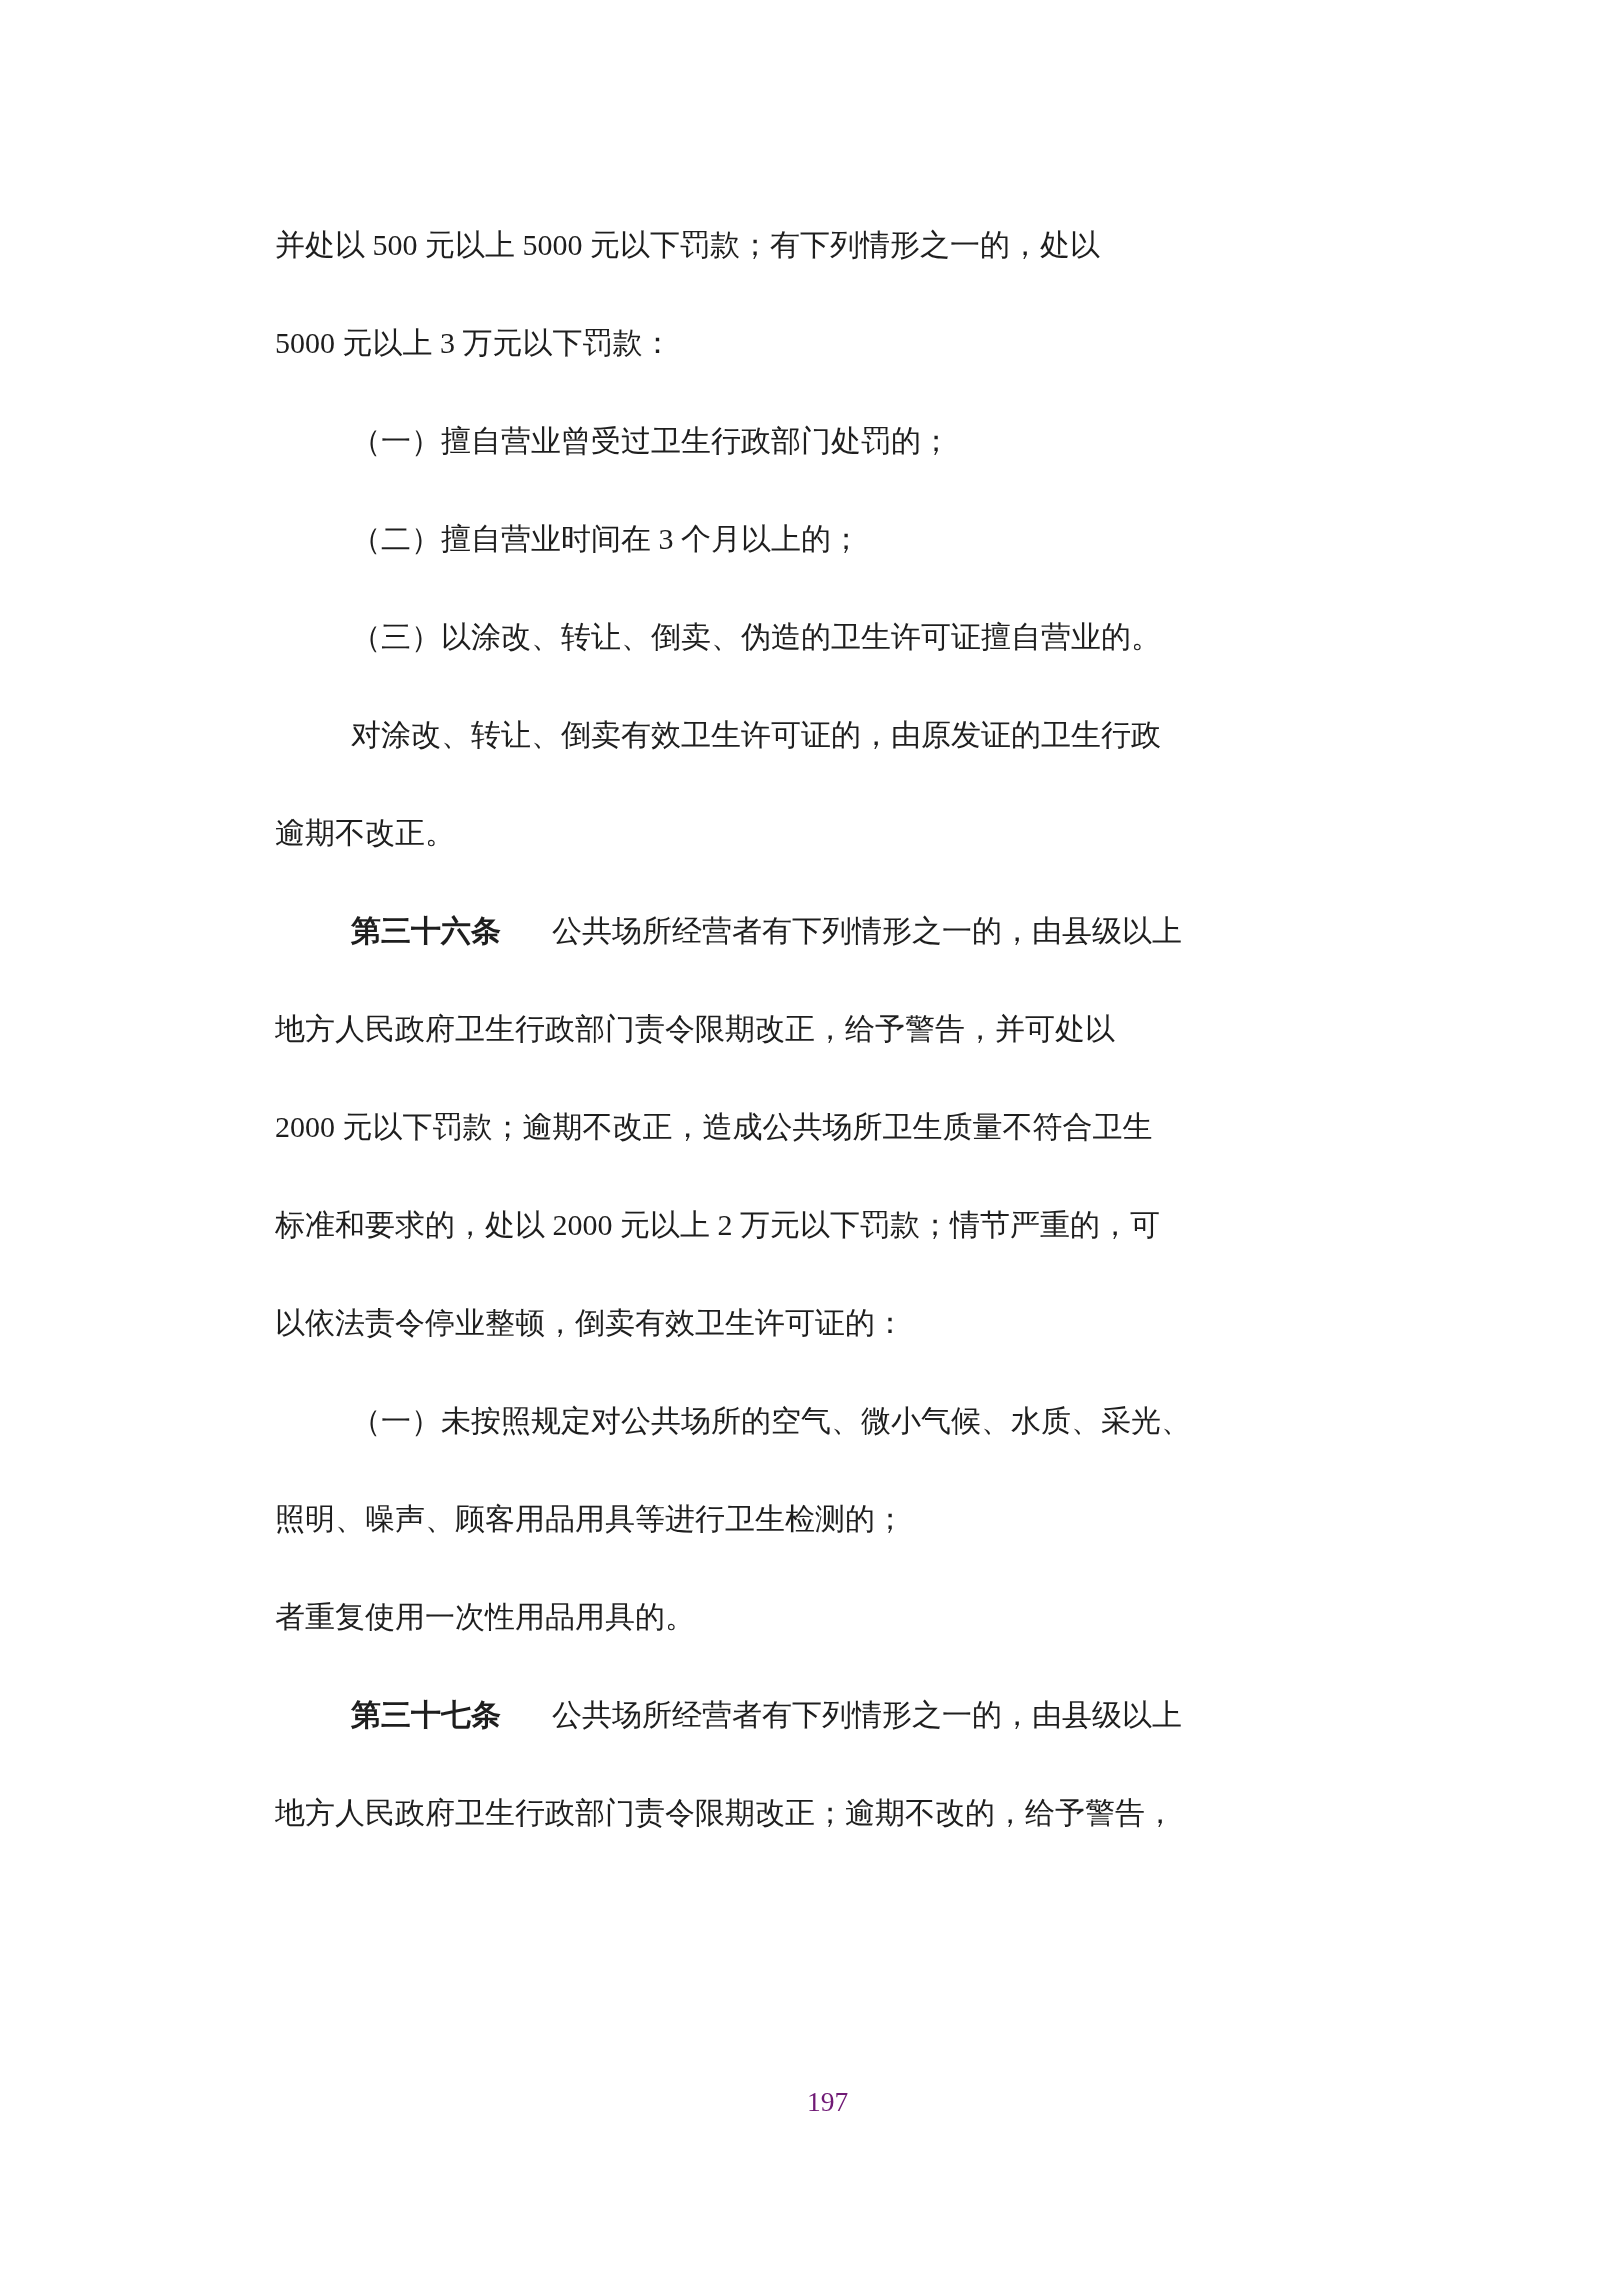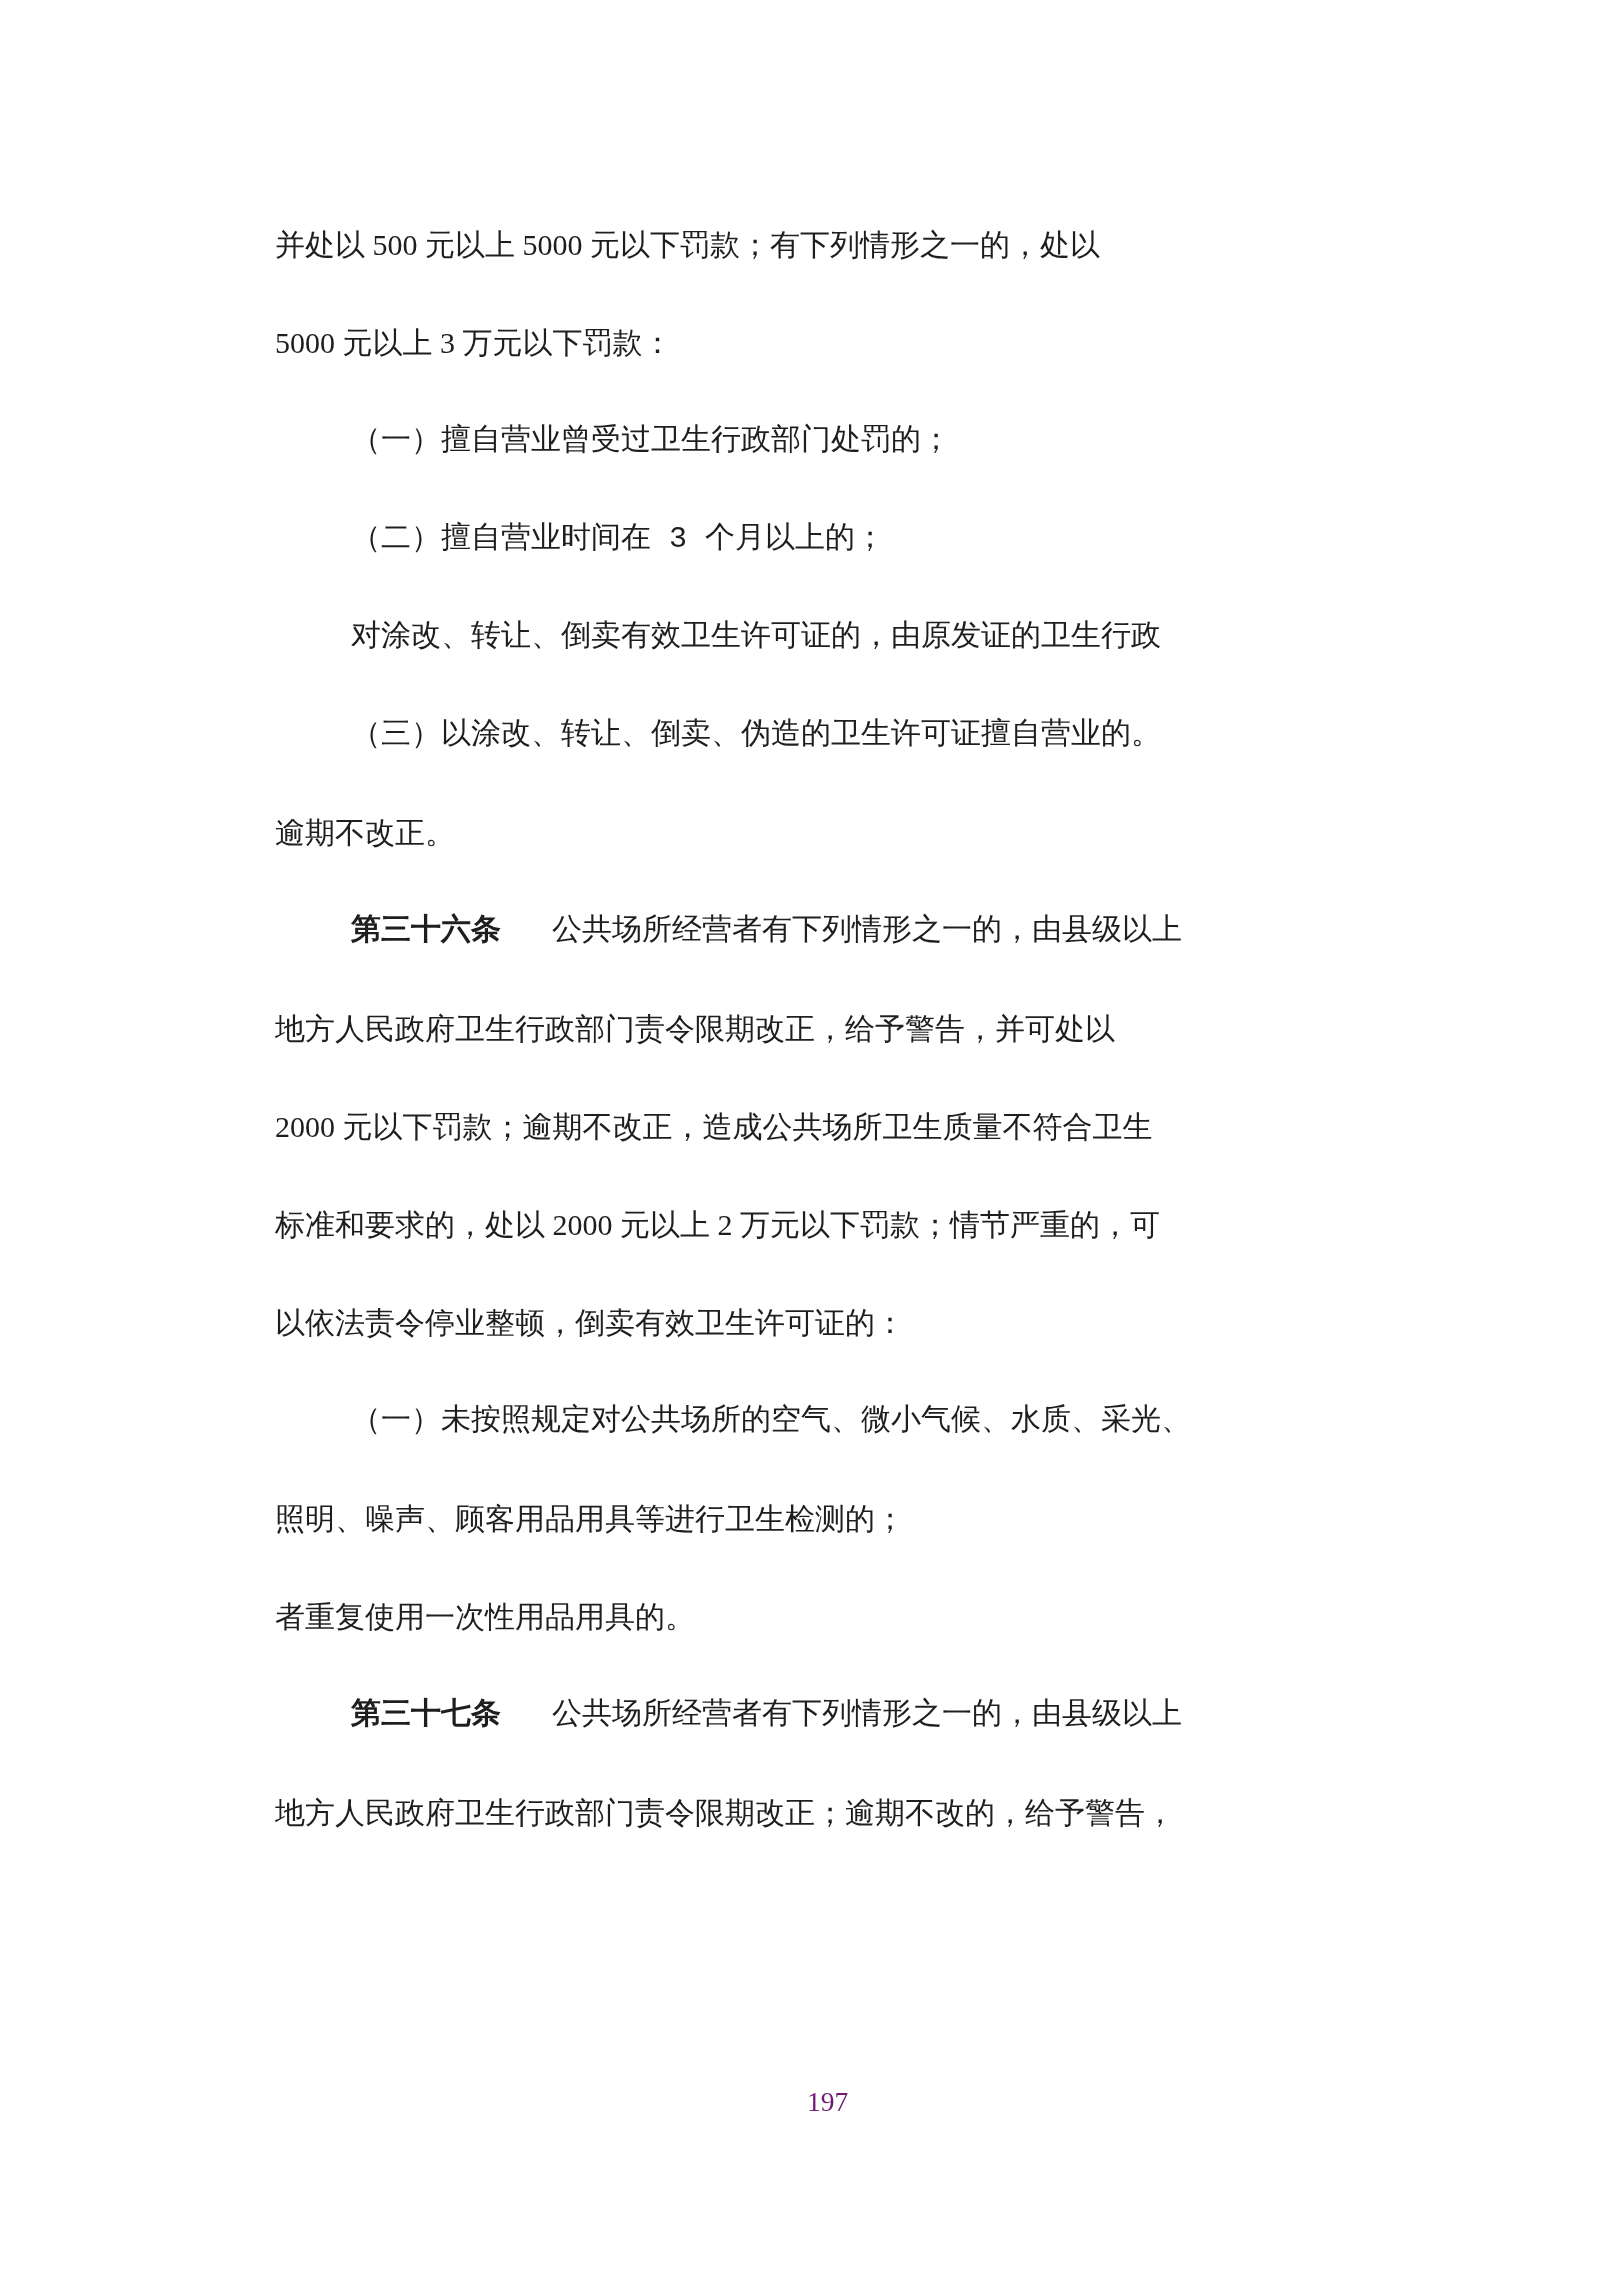--- a/index.html
+++ b/index.html
@@ -25,21 +25,20 @@
   .line {
     height: 98px;
     line-height: 98px;
     font-size: 30px;
     white-space: pre;
     letter-spacing: 0;
     margin-left: 26px;
   }
   .line.indent {
     padding-left: 76px;
-    font-family: Liberation Mono, monospace;
   }
   .seg { font-weight: normal; }
   .seg.bold {
     font-weight: 700;
     margin-right: 51px; 
   }
   .page-number {
     position: absolute;
     left: 16px;
     top: 2066px;
@@ -52,22 +51,22 @@
 </style>
 </head>
 <body>
 
 <div class="page">
   <div class="text-block" id="text-block">
       <div class="line"><span class="seg">并处以 500 元以上 5000 元以下罚款；有下列情形之一的，处以</span></div>
       <div class="line"><span class="seg">5000 元以上 3 万元以下罚款：</span></div>
       <div class="line indent"><span class="seg">（一）擅自营业曾受过卫生行政部门处罚的；</span></div>
       <div class="line indent"><span class="seg">（二）擅自营业时间在 3 个月以上的；</span></div>
+      <div class="line indent"><span class="seg">（三）以涂改、转让、倒卖、伪造的卫生许可证擅自营业的。</span></div>
       <div class="line indent"><span class="seg">对涂改、转让、倒卖有效卫生许可证的，由原发证的卫生行政</span></div>
-      <div class="line indent"><span class="seg">（三）以涂改、转让、倒卖、伪造的卫生许可证擅自营业的。</span></div>
       <div class="line"><span class="seg">逾期不改正。</span></div>
       <div class="line indent"><span class="seg bold">第三十六条</span><span class="seg">公共场所经营者有下列情形之一的，由县级以上</span></div>
       <div class="line"><span class="seg">地方人民政府卫生行政部门责令限期改正，给予警告，并可处以</span></div>
       <div class="line"><span class="seg">2000 元以下罚款；逾期不改正，造成公共场所卫生质量不符合卫生</span></div>
       <div class="line"><span class="seg">标准和要求的，处以 2000 元以上 2 万元以下罚款；情节严重的，可</span></div>
       <div class="line"><span class="seg">以依法责令停业整顿，倒卖有效卫生许可证的：</span></div>
       <div class="line indent"><span class="seg">（一）未按照规定对公共场所的空气、微小气候、水质、采光、</span></div>
       <div class="line"><span class="seg">照明、噪声、顾客用品用具等进行卫生检测的；</span></div>
       <div class="line"><span class="seg">者重复使用一次性用品用具的。</span></div>
       <div class="line indent"><span class="seg bold">第三十七条</span><span class="seg">公共场所经营者有下列情形之一的，由县级以上</span></div>

